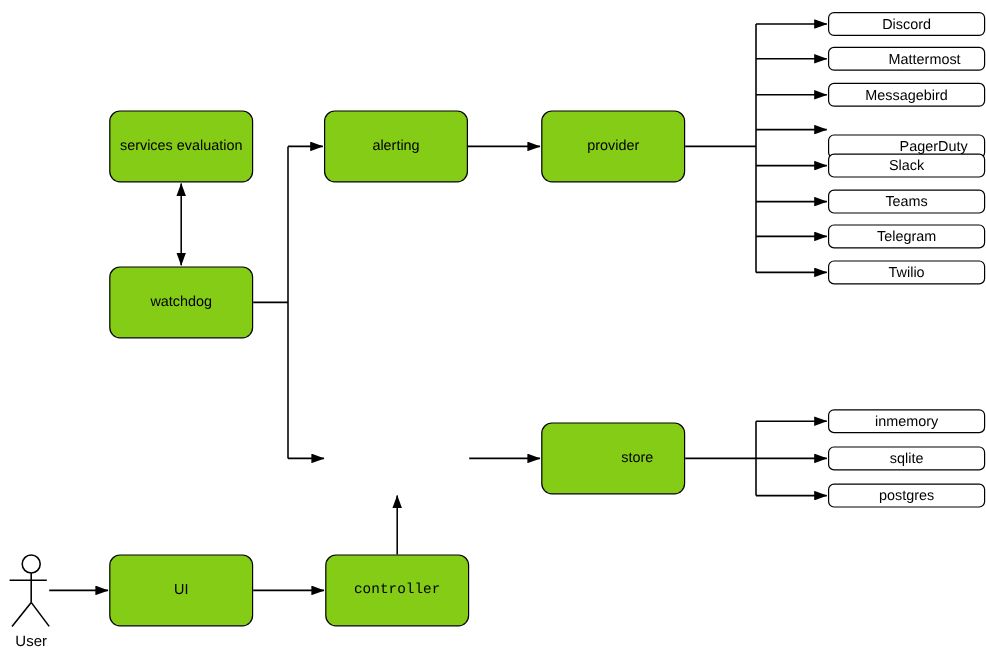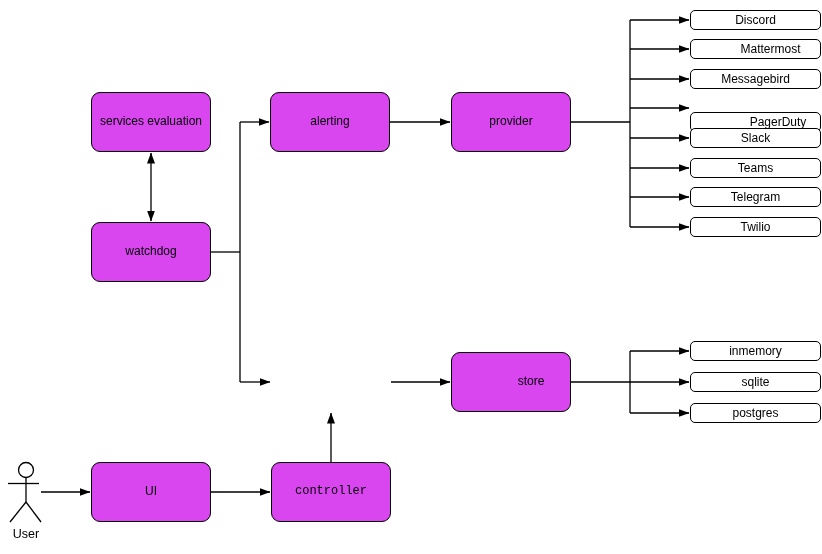--- a/index.html
+++ b/index.html
@@ -3,21 +3,21 @@
 <meta charset="utf-8">
 <style>
   html,body { margin:0; padding:0; background:#ffffff; }
   .canvas {
     position:relative; width:822px; height:554px; background:#ffffff;
     font-family:"Liberation Sans", sans-serif; color:#000000; overflow:hidden;
   }
   svg.edges { position:absolute; left:0; top:0; width:822px; height:554px; }
   .node {
     position:absolute; width:120px; height:60px; box-sizing:border-box;
-    border:1.3px solid #000000; border-radius:9px; background:#d946ef;
+    border:1.3px solid #000000; border-radius:9px; background:#84cc16;
     display:flex; align-items:center; justify-content:center;
     font-size:12px; line-height:1.1; white-space:nowrap;
   }
   .leaf {
     position:absolute; left:690px; width:131px; height:20px; box-sizing:border-box;
     border:1.3px solid #000000; border-radius:5px; background:#ffffff;
     display:flex; align-items:center; justify-content:center;
     font-size:12px; white-space:nowrap;
   }
   #n-services   { left:91px;  top:92px;  }

